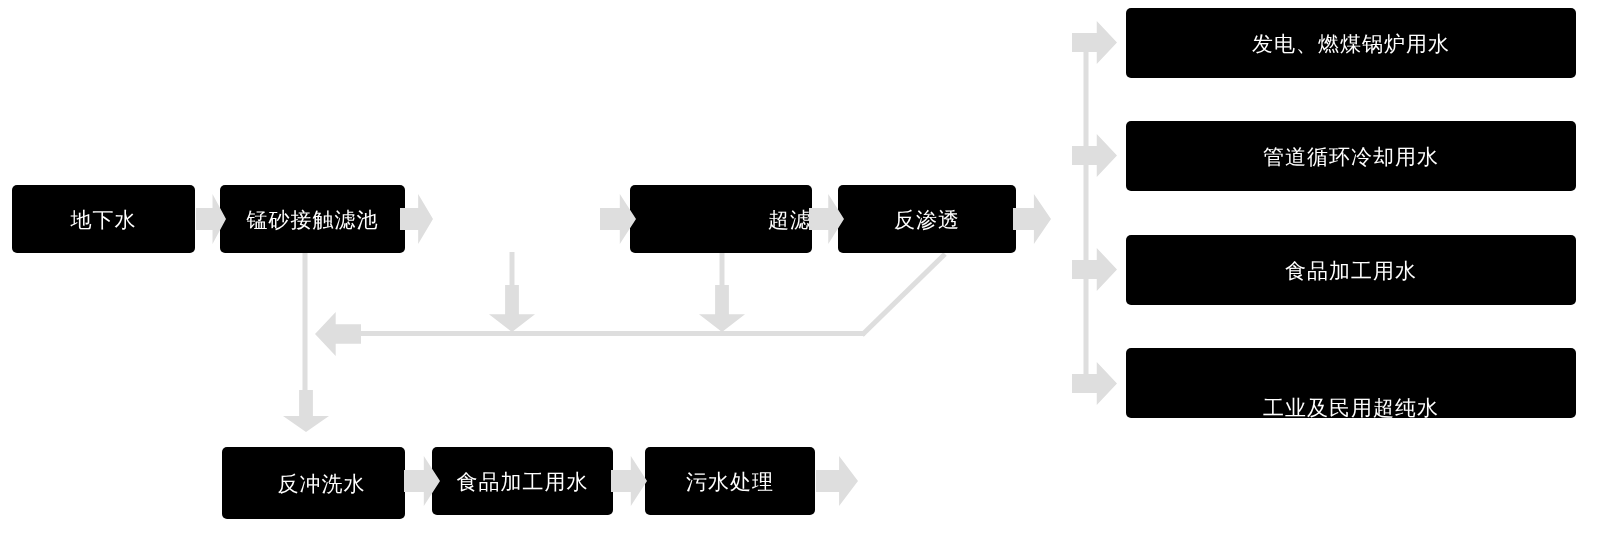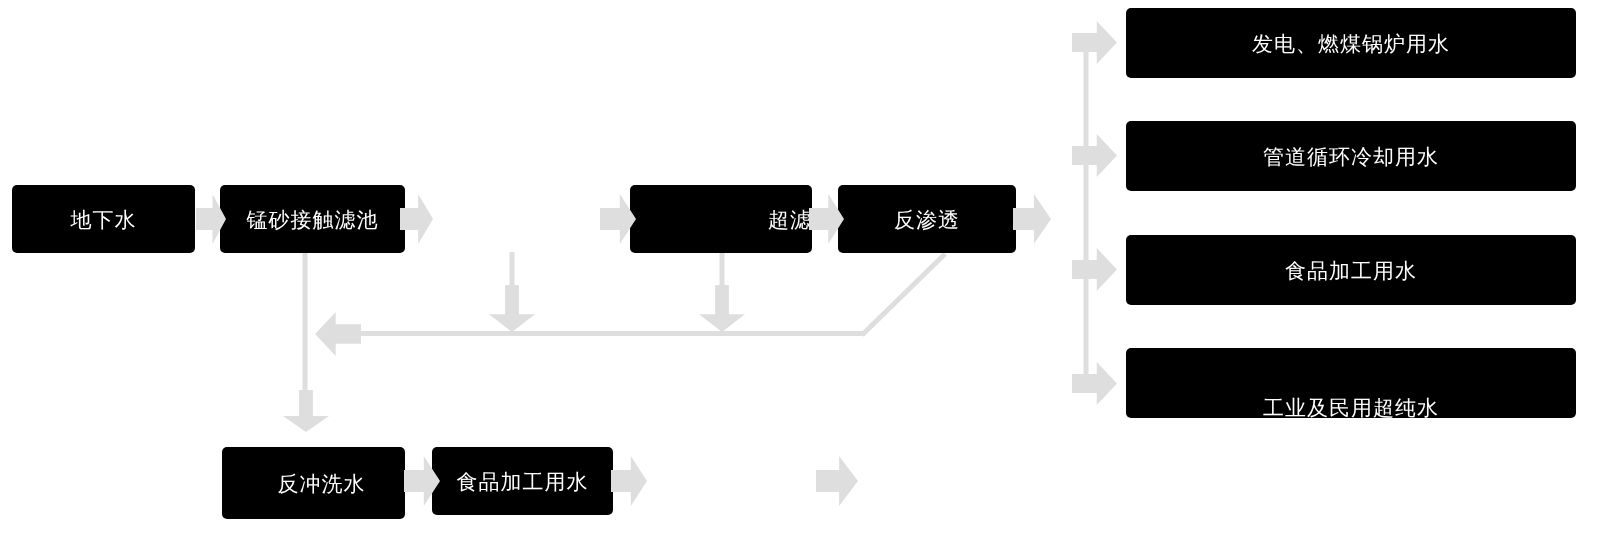--- a/index.html
+++ b/index.html
@@ -125,18 +125,21 @@
   <div class="arrow-down" style="left:699px; top:285px; width:46px; height:47px;"></div>
   <div class="arrow-left" style="left:315px; top:312px; width:46px; height:44px;"></div>
   <div class="arrow-down" style="left:283px; top:390px; width:46px; height:42px;"></div>
 
   <div class="node" style="left:222px; top:447px; width:183px; height:72px;padding-left:16px;">
     <span class="node-label">反冲洗水</span>
   </div>
   <div class="node" style="left:432px; top:447px; width:181px; height:68px;">
     <span class="node-label">食品加工用水</span>
   </div>
+  <div class="node" style="left:645px; top:447px; width:170px; height:68px;">
+    <span class="node-label">污水处理</span>
+  </div>
 
   <div class="arrow-right" style="left:404px; top:456px; width:36px; height:50px;"></div>
   <div class="arrow-right" style="left:611px; top:456px; width:36px; height:50px;"></div>
   <div class="arrow-right" style="left:816px; top:456px; width:42px; height:50px;"></div>
 
 </div>
 
 </body></html>

